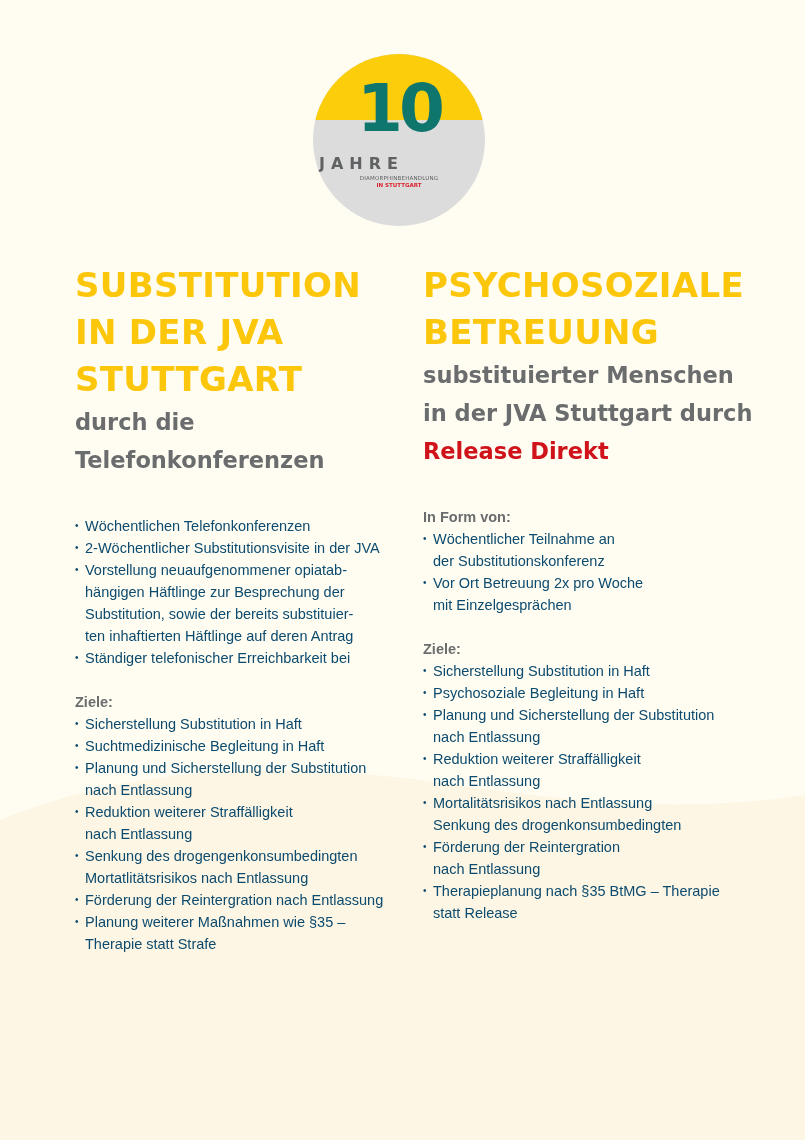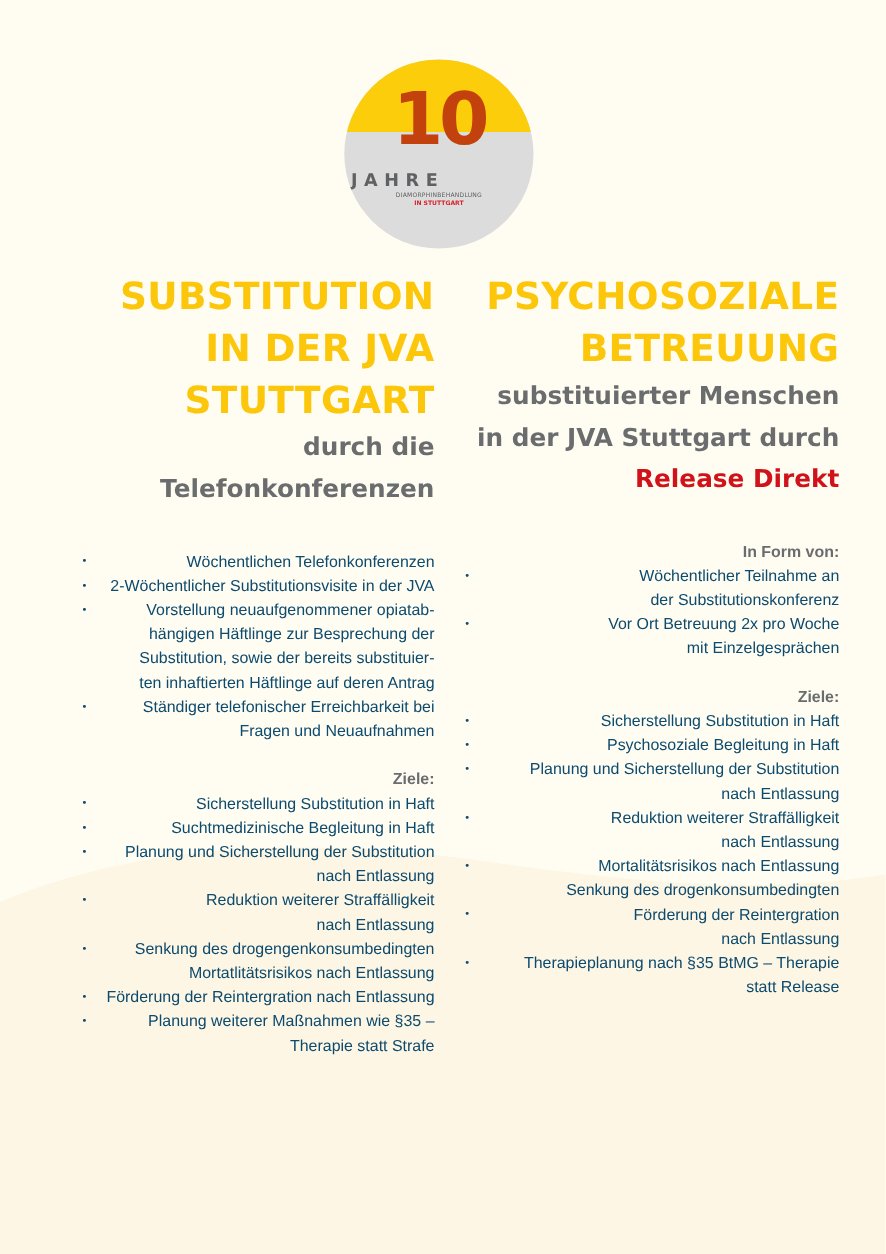--- a/index.html
+++ b/index.html
@@ -12,36 +12,36 @@
     .bg-wave { position: absolute; left: 0; top: 0; width: 805px; height: 1140px; z-index: 0; }
     .logo {
       position: absolute; left: 313px; top: 54px; width: 172px; height: 172px;
       border-radius: 50%; overflow: hidden; z-index: 1;
       background: #dcdcdc;
     }
     .logo .top { position: absolute; left: 0; top: 0; width: 100%; height: 66px; background: #fccd0a; }
     .logo .num {
       position: absolute; left: 0; right: 0; top: 22px; text-align: center;
       font-family: "DejaVu Sans", sans-serif; font-weight: bold; font-size: 66px;
-      color: #c2410c; letter-spacing: -4px; line-height: 1;
+      color: #0f766e; letter-spacing: -4px; line-height: 1;
     }
     .logo .jahre {
       position: absolute; left: 0; right: 0; top: 100px; text-align: left;
       font-family: "DejaVu Sans", sans-serif; font-weight: bold; font-size: 16px;
       color: #5f6163; letter-spacing: 6px; padding-left: 6px;
     }
     .logo .sub1 {
       position: absolute; left: 0; right: 0; top: 121px; text-align: center;
       font-family: "DejaVu Sans", sans-serif; font-size: 5.5px; color: #5f6163; letter-spacing: 0.2px;
     }
     .logo .sub2 {
       position: absolute; left: 0; right: 0; top: 128px; text-align: center;
       font-family: "DejaVu Sans", sans-serif; font-weight: bold; font-size: 5.5px; color: #d9232e;
     }
-    .col { position: absolute; z-index: 1; top: 247px; text-align: right; }
+    .col { position: absolute; z-index: 1; top: 262px; }
     .col.left { left: 75px; width: 320px; }
     .col.right { left: 423px; width: 340px; }
     .title {
       font-family: "DejaVu Sans", sans-serif; font-weight: bold; color: #fcc60a;
       font-size: 34px; line-height: 47px; margin: 0; letter-spacing: 0.3px;
     }
     .subtitle {
       font-family: "DejaVu Sans", sans-serif; font-weight: bold; color: #6a6c6e;
       font-size: 22.5px; line-height: 38px; margin: 0;
     }
@@ -86,21 +86,20 @@
           <div>2-Wöchentlicher Substitutionsvisite in der JVA</div>
         </li>
       <li>
         <div>Vorstellung neuaufgenommener opiatab-</div>
           <div>hängigen Häftlinge zur Besprechung der</div>
         <div>Substitution, sowie der bereits substituier-</div>
           <div>ten inhaftierten Häftlinge auf deren Antrag</div>
       </li>
       <li>
           <div>Ständiger telefonischer Erreichbarkeit bei</div>
-          <div>Fragen und Neuaufnahmen</div>
         </li>
     </ul>
     <div class="spacer"></div>
     <div class="lead">Ziele:</div>
     <ul>
       <li>
           <div>Sicherstellung Substitution in Haft</div>
         </li>
       <li>
           <div>Suchtmedizinische Begleitung in Haft</div>

